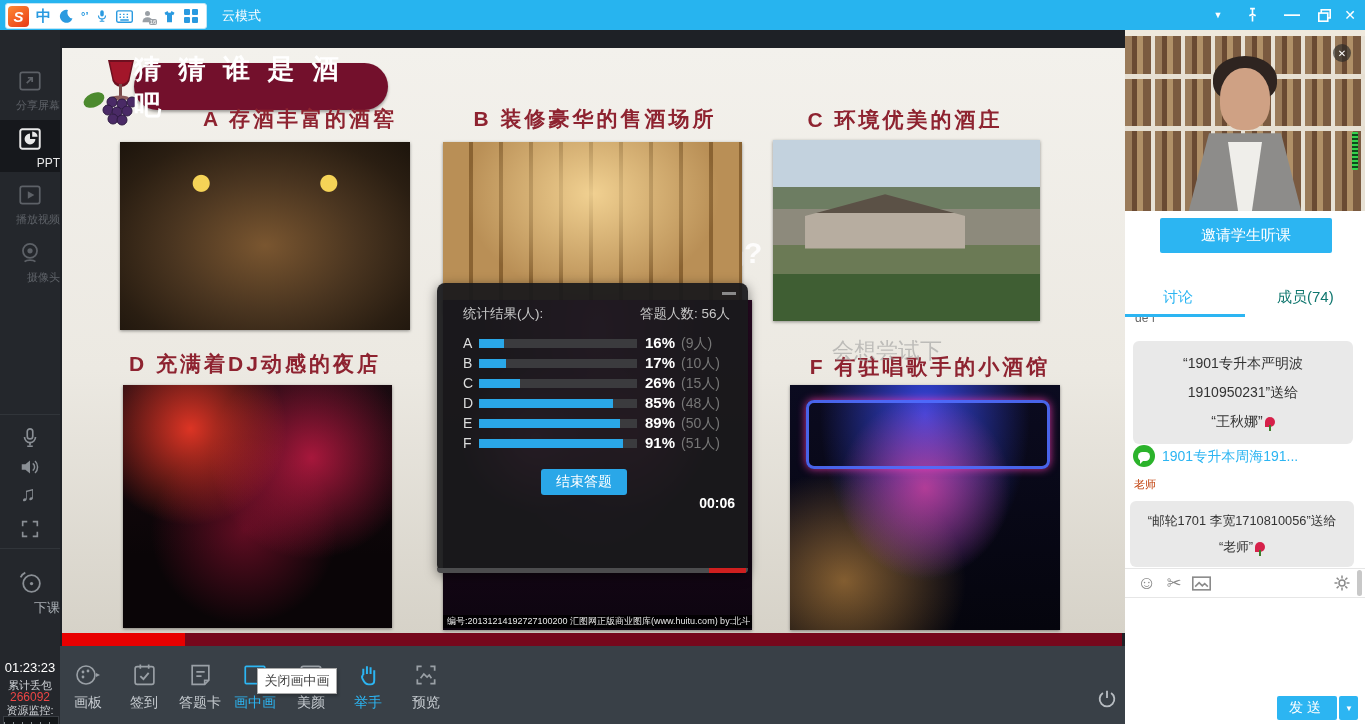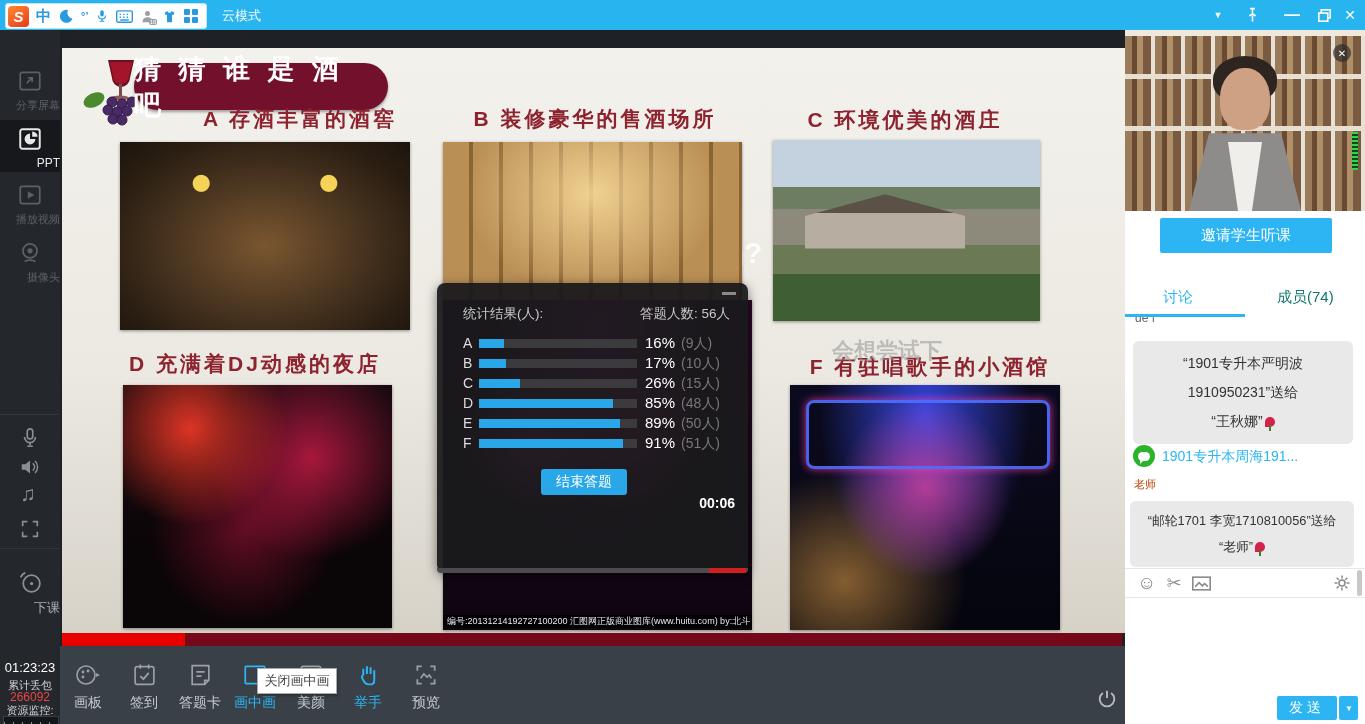--- a/index.html
+++ b/index.html
@@ -32,21 +32,21 @@
       repeating-linear-gradient(90deg,#8a9094 0 1px,transparent 1px 9px),
       repeating-linear-gradient(90deg,#1f8a8d 0 2px,transparent 2px 5px);
     background-size:100% 85%,100% 45%;background-position:bottom left,bottom left;background-repeat:no-repeat}
 
   
   .slide{left:62px;top:48px;width:1204px;height:585px;background:linear-gradient(180deg,#f3f1ec 0%,#ece9e2 55%,#d6d2c8 100%);overflow:hidden}
   .slide-title{left:72px;top:15px;width:254px;height:47px;background:#73102c;border-radius:26px;color:#fff;
     font-size:27px;font-weight:bold;letter-spacing:5px;display:flex;align-items:center;justify-content:center;box-shadow:0 2px 3px rgba(0,0,0,.35)}
   .opt-h{color:#8e2330;font-weight:bold;font-size:21px;letter-spacing:3px;text-align:center}
   .ghost1{color:rgba(255,255,255,.85);font-size:30px;font-weight:bold}
-  .ghost2{color:rgba(150,150,150,.55);font-size:22px;font-weight:bold}
+  .ghost2{color:rgba(150,150,150,.55);font-size:22px;font-weight:normal}
 
   .img{box-shadow:0 1px 3px rgba(0,0,0,.4)}
   .img-a{background:
      radial-gradient(circle at 28% 22%,rgba(255,220,90,.95) 0 8px,transparent 9px),
      radial-gradient(circle at 72% 22%,rgba(255,220,90,.95) 0 8px,transparent 9px),
      radial-gradient(ellipse at 50% 55%,#7a5630 0%,#4a3520 45%,#2a1e12 78%,#1c140c 100%),
      repeating-linear-gradient(0deg,#3a2c1c 0 10px,#2c2014 10px 12px)}
   .img-b{background:
      radial-gradient(ellipse at 50% 30%,rgba(255,225,160,.8),transparent 60%),
      repeating-linear-gradient(90deg,#b98f56 0 26px,#8a6332 26px 30px),
@@ -76,21 +76,21 @@
   .slide-progress .done{position:absolute;left:0;top:0;height:13px;width:123px;background:#e80000}
 
   
   .poll{left:437px;top:283px;width:311px;height:290px;background:rgba(25,25,28,.94);border-radius:8px;z-index:20;color:#ccc;box-shadow:0 3px 12px rgba(0,0,0,.5)}
   .poll .minим{position:absolute;right:12px;top:9px;width:14px;height:3px;background:#8a8a8a}
   .poll-head{position:absolute;top:22px;left:26px;right:18px;display:flex;justify-content:space-between;font-size:13.5px;color:#c9c9c9}
   .prow{position:absolute;left:0;width:100%;height:20px}
   .prow .letter{position:absolute;left:26px;top:2px;font-size:14px;color:#ddd}
   .prow .track{position:absolute;left:42px;top:6px;width:158px;height:9px;background:#3b3b3e}
   .prow .fill{height:100%;background:#2aa7e8}
-  .prow .pct{position:absolute;left:196px;top:1px;width:42px;text-align:right;color:#fff;font-weight:normal;font-size:15px}
+  .prow .pct{position:absolute;left:196px;top:1px;width:42px;text-align:right;color:#fff;font-weight:bold;font-size:15px}
   .prow .cnt{position:absolute;left:244px;top:2px;color:#777;font-size:14px}
   .poll-btn{position:absolute;left:104px;top:186px;width:86px;height:26px;background:#2aa7e8;border:none;border-radius:3px;color:#fff;font-size:14px;cursor:pointer}
   .poll-timer{position:absolute;right:13px;top:212px;color:#fff;font-size:14px;font-weight:bold}
   .poll-track{position:absolute;left:0;bottom:0;width:100%;height:5px;background:#4c4c4e;border-radius:0 0 4px 4px;overflow:hidden}
   .poll-track .red{position:absolute;right:2px;top:0;width:37px;height:5px;background:#cf1f1f}
 
   
   .btoolbar{left:60px;top:646px;width:1065px;height:78px;background:#394047}
   .tb-item{position:absolute;top:16px;width:56px;text-align:center;color:#9aa0a6}
   .tb-item .lbl{font-size:14px;margin-top:6px;color:#c6cbd0}

